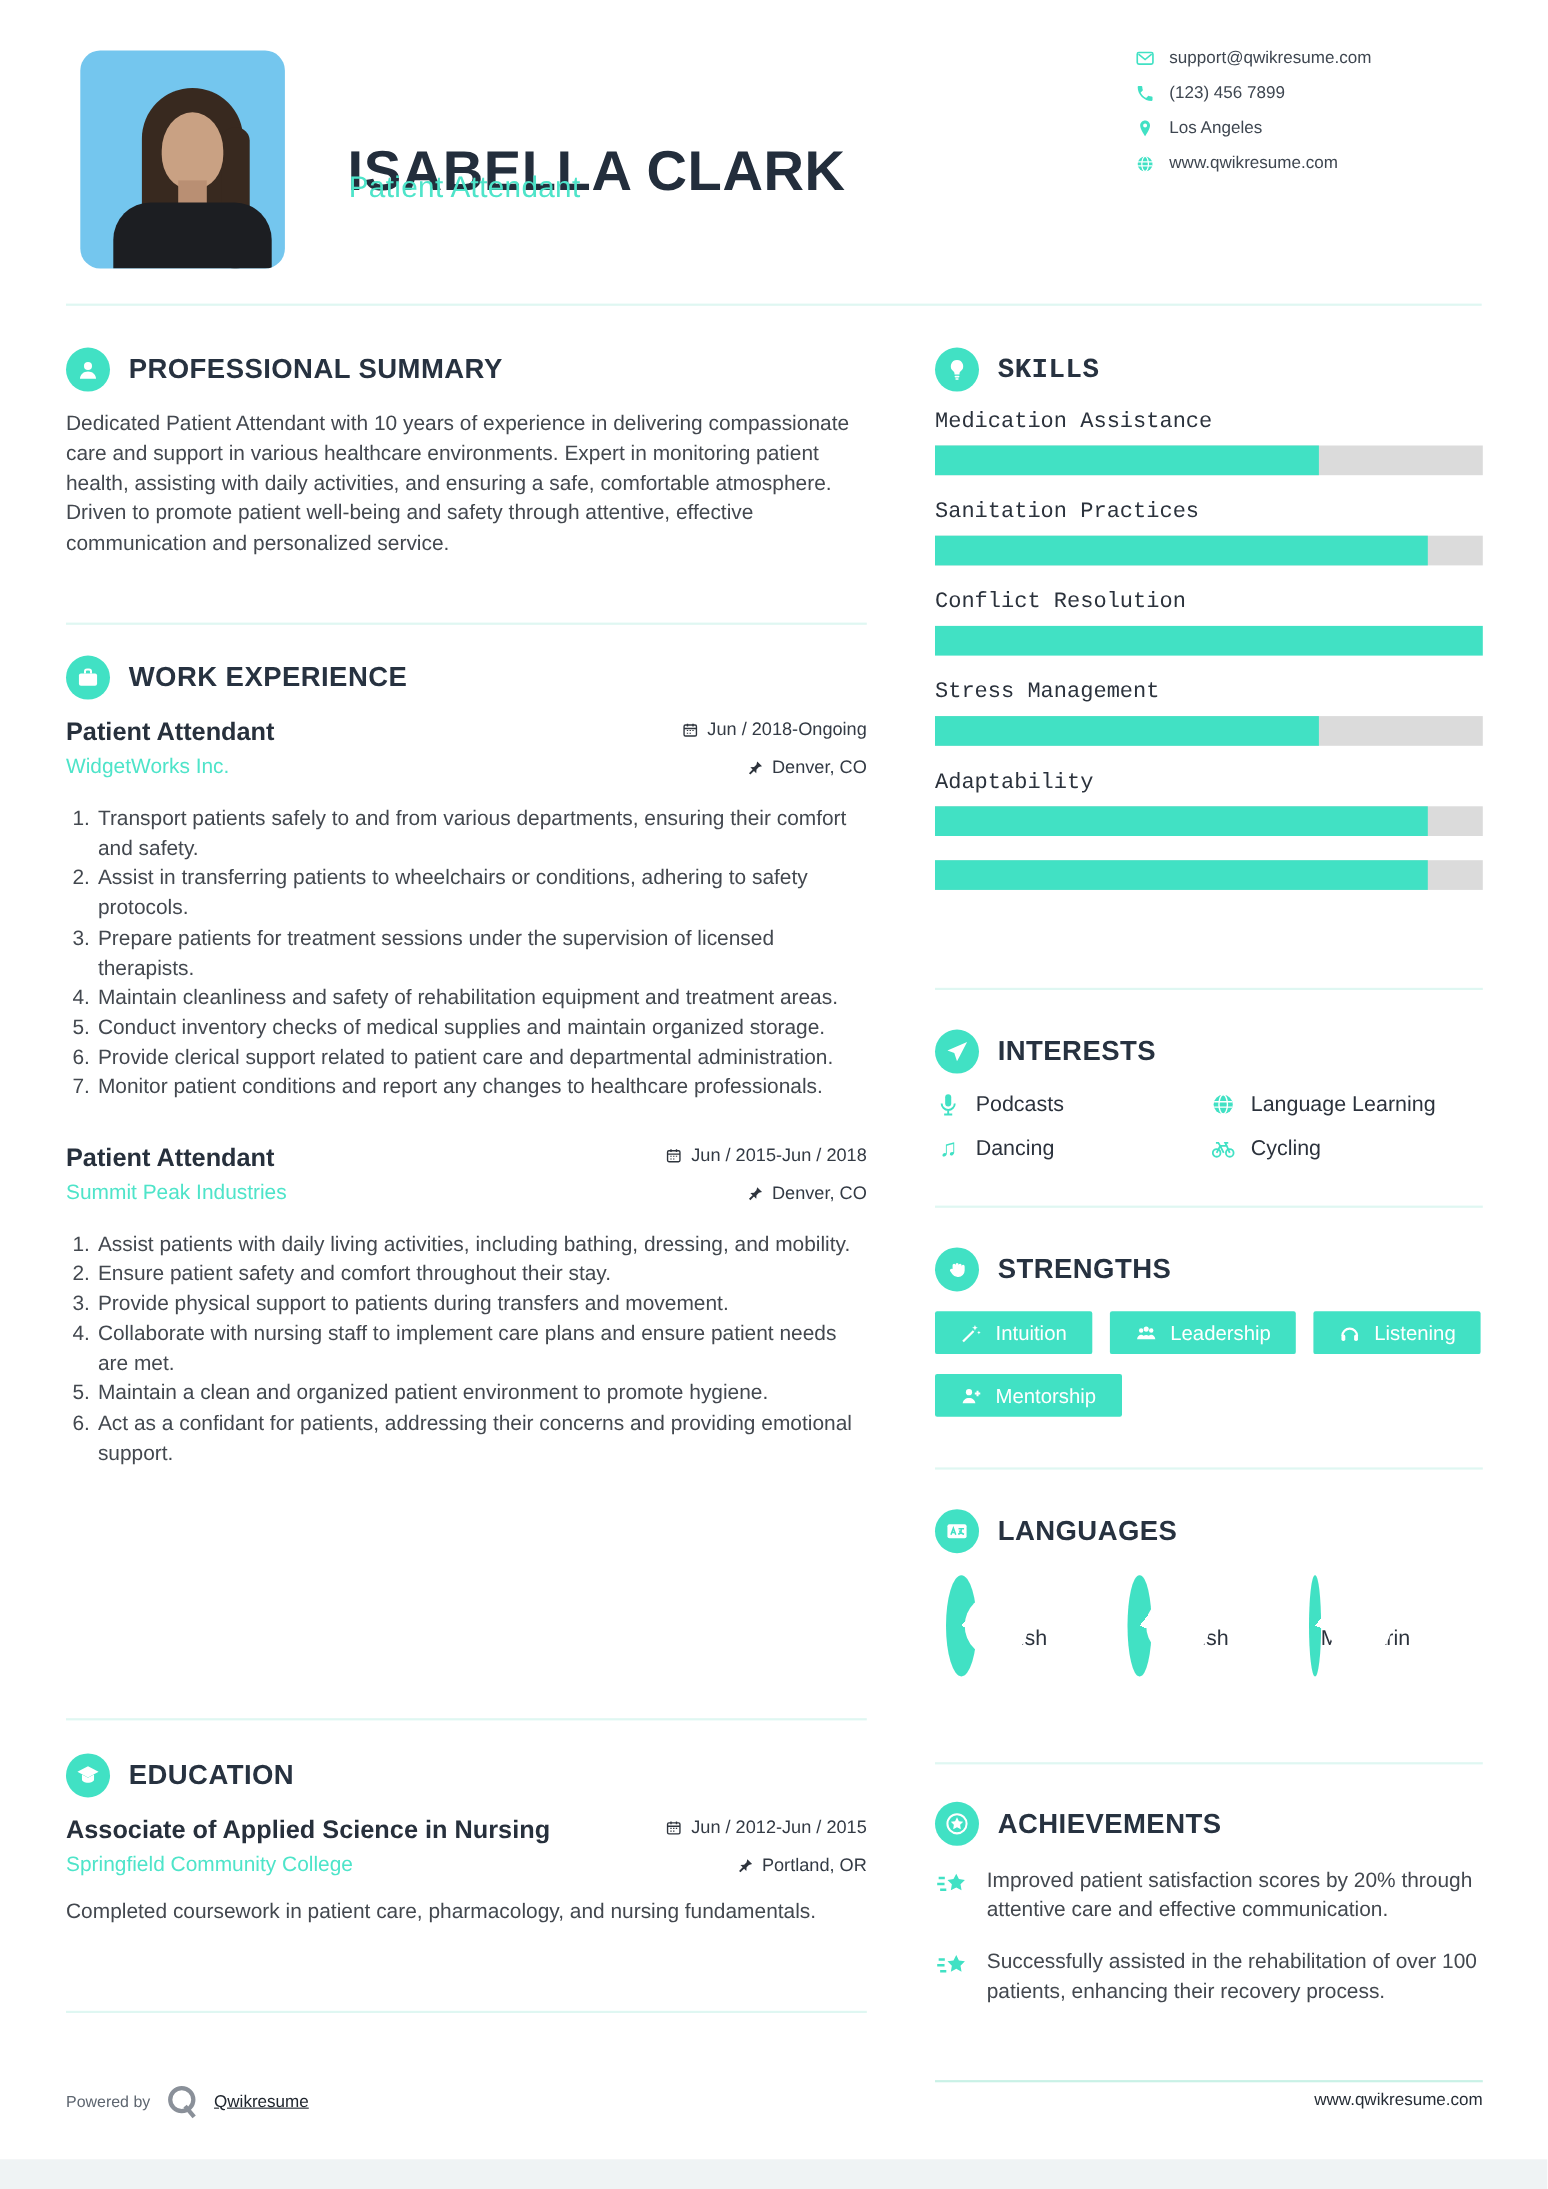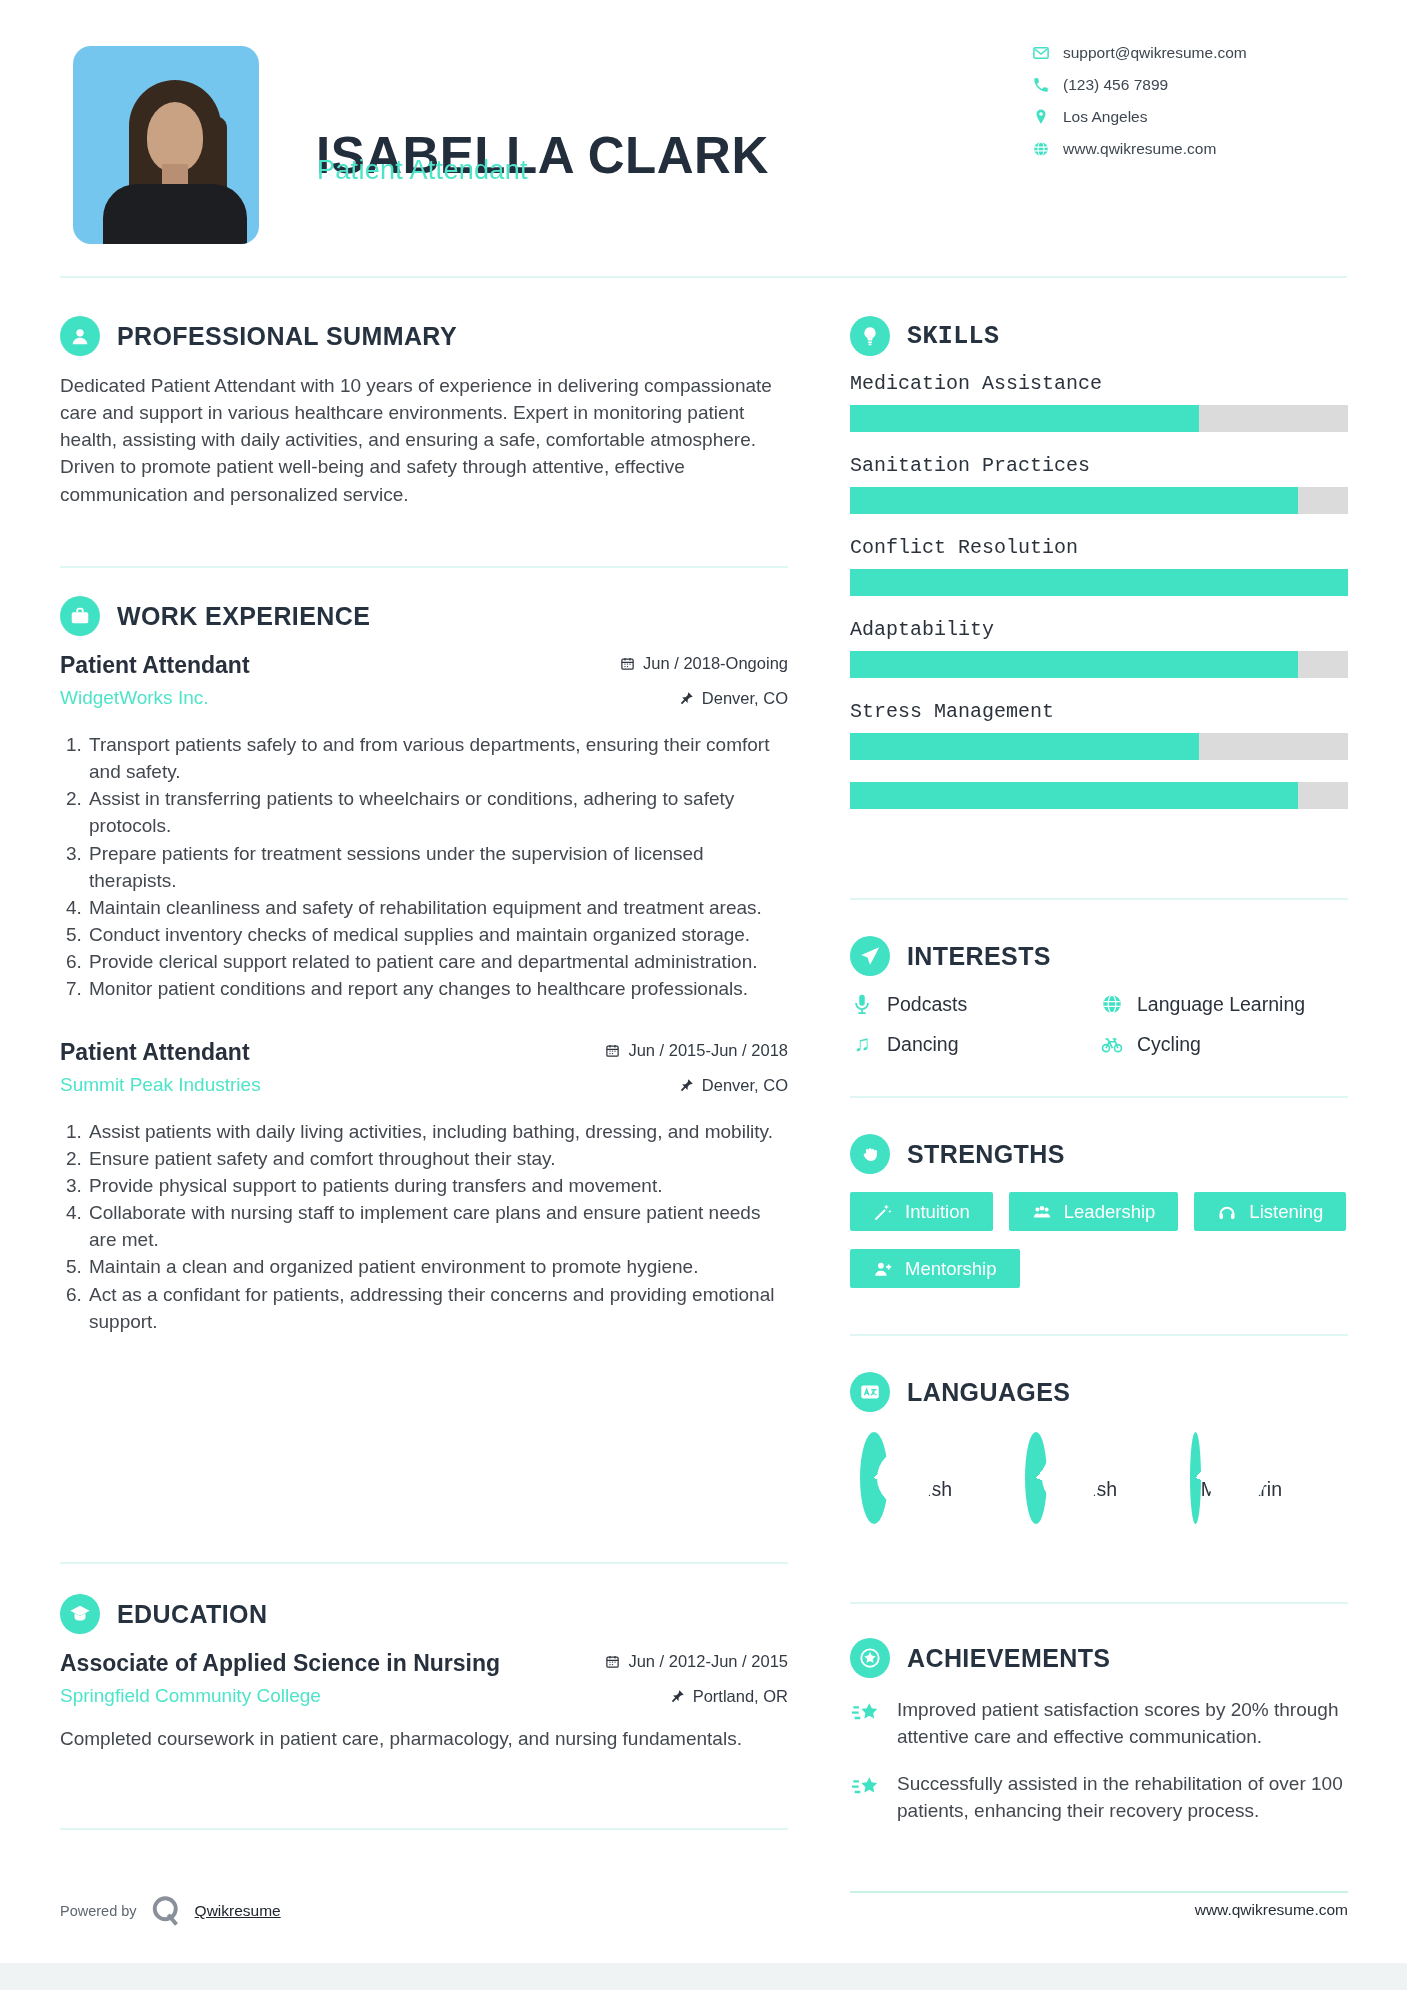--- a/index.html
+++ b/index.html
@@ -339,29 +339,29 @@
             <div class="skill-fill" style="width: 90%;"></div>
           </div>
       </div>
       <div class="skill">
         <div class="skill-label">Conflict Resolution</div>
         <div class="skill-track">
             <div class="skill-fill" style="width: 100%;"></div>
           </div>
       </div>
       <div class="skill">
+        <div class="skill-label">Stress Management</div>
+        <div class="skill-track">
+            <div class="skill-fill" style="width: 70%;"></div>
+          </div>
+      </div>
+      <div class="skill">
         <div class="skill-label">Adaptability</div>
         <div class="skill-track">
             <div class="skill-fill" style="width: 90%;"></div>
-          </div>
-      </div>
-      <div class="skill">
-        <div class="skill-label">Stress Management</div>
-        <div class="skill-track">
-            <div class="skill-fill" style="width: 70%;"></div>
           </div>
       </div>
       <div class="skill">
         <div class="skill-track">
             <div class="skill-fill" style="width: 90%;"></div>
           </div>
       </div>
     </div>
   </div>
 

